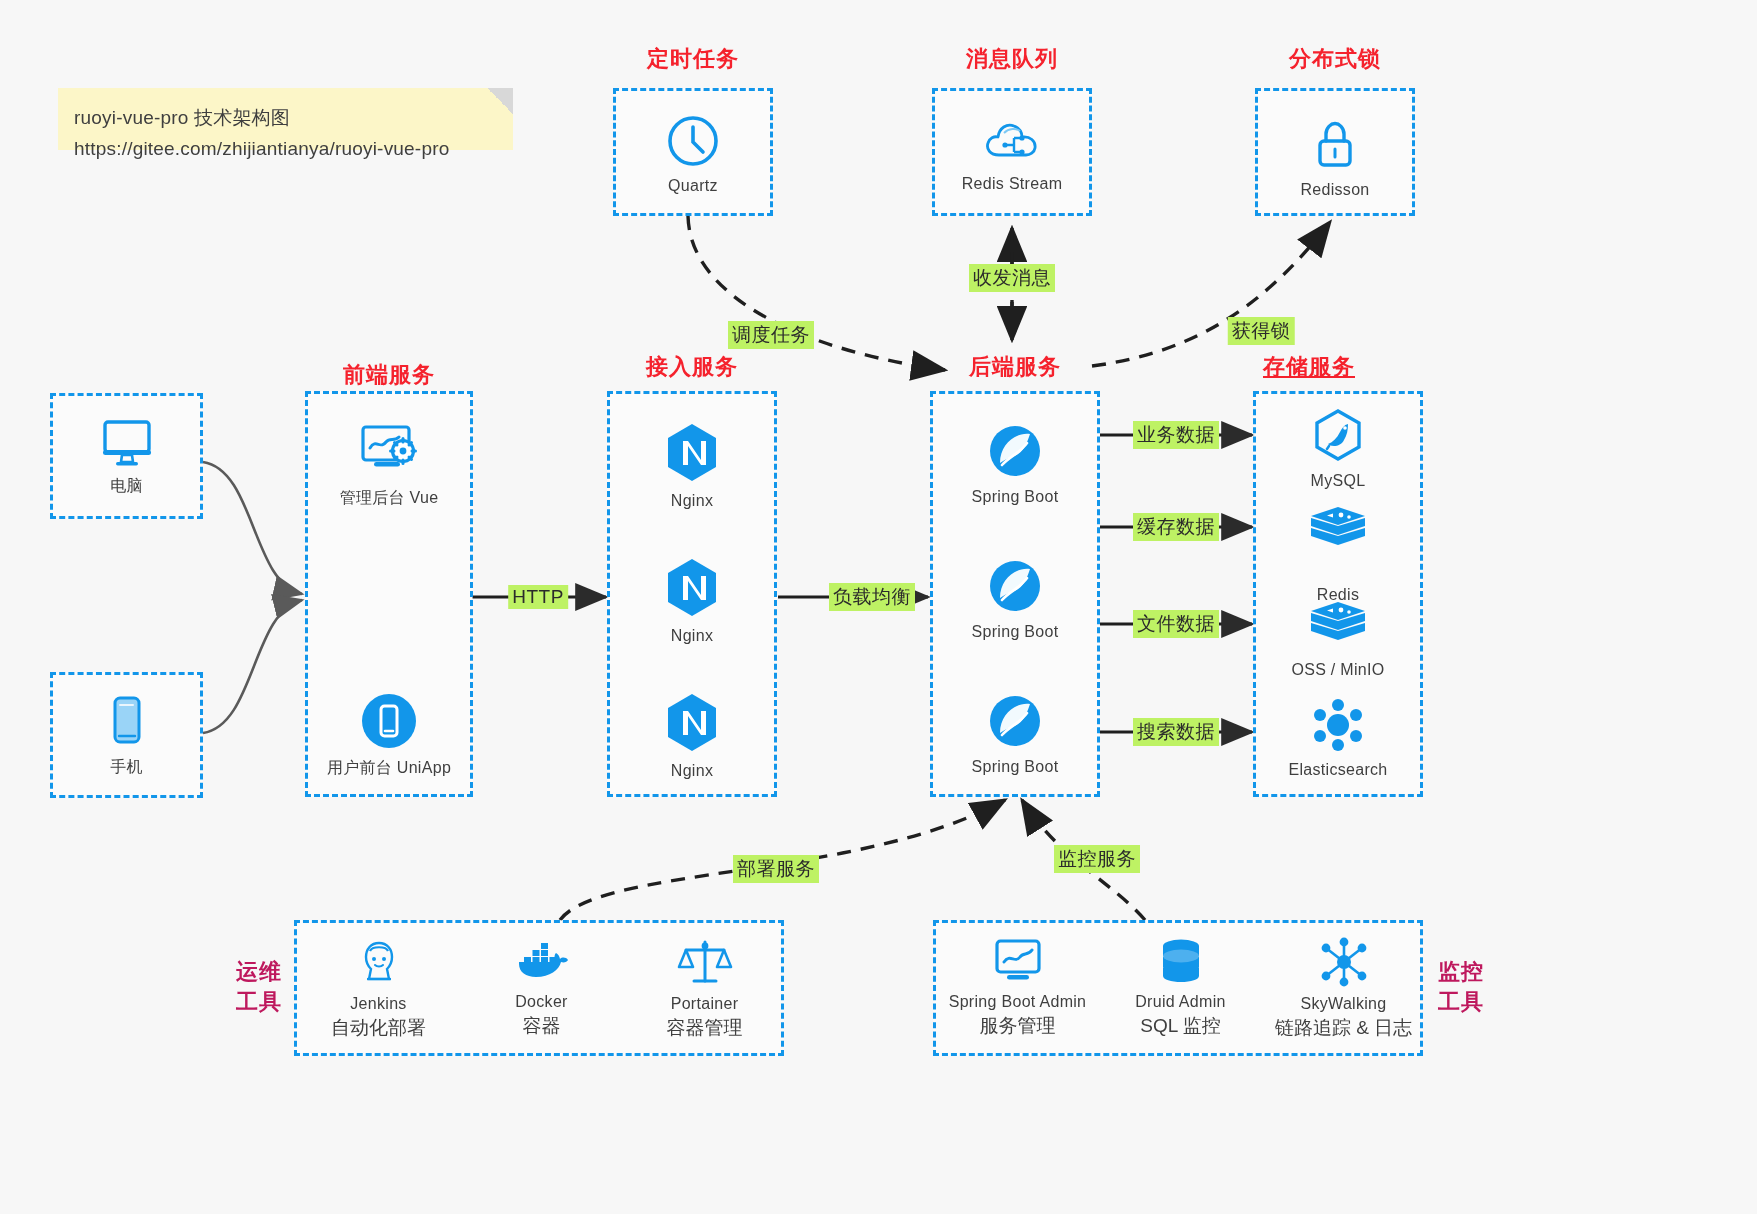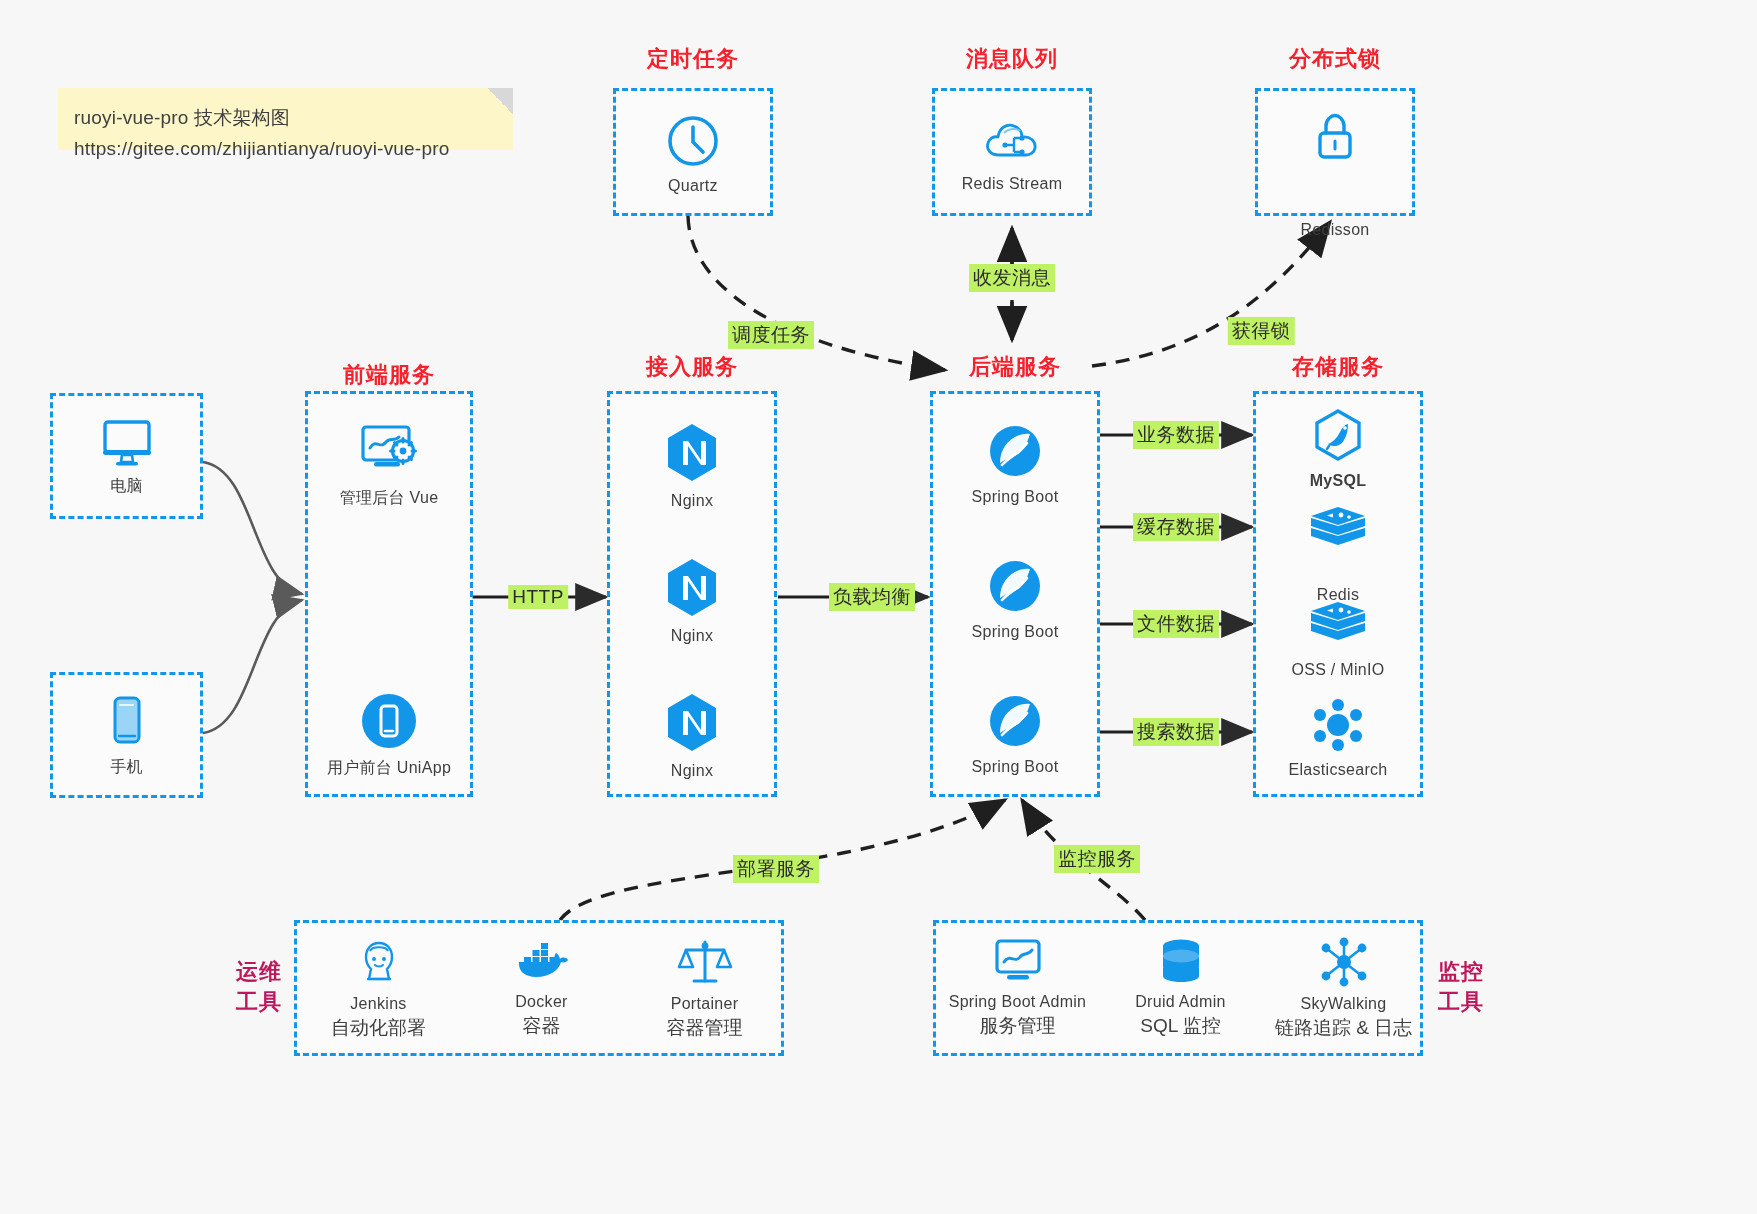--- a/index.html
+++ b/index.html
@@ -152,21 +152,21 @@
         <circle cx="40" cy="25" r="2.6" fill="#1296ea"></circle>
         <circle cx="40" cy="39" r="2.6" fill="#1296ea"></circle>
         <path d="M22 20 C27 15 34 15 38 18" fill="none" stroke="#7cc9f5" stroke-width="2"></path>
       </svg>
       <div class="lbl">Redis Stream</div>
     </div>
   </div>
 
   <div class="group-title" style="left:1255px;top:44px;width:160px;">分布式锁</div>
   <div class="group" style="left:1255px;top:88px;width:160px;height:128px;">
-    <div class="node" style="top:18px;gap:48px;">
+    <div class="node" style="top:26px;">
       <svg class="ico" width="54" height="56" viewBox="0 0 54 56">
         <rect x="12" y="24" width="30" height="24" rx="4" fill="none" stroke="#1296ea" stroke-width="3.4"></rect>
         <path d="M18 24 L18 17 C18 10.5 23 6.5 27 6.5 C31 6.5 36 10.5 36 17 L36 24" fill="none" stroke="#1296ea" stroke-width="3.4" stroke-linecap="round"></path>
         <path d="M27 32 L27 40" stroke="#1296ea" stroke-width="3" stroke-linecap="round"></path>
       </svg>
       <div class="lbl">Redisson</div>
     </div>
   </div>
 
   <div class="group" style="left:50px;top:393px;width:153px;height:126px;">
@@ -272,23 +272,23 @@
     <div class="node" style="top:298px;">
       <svg class="ico" width="58" height="58" viewBox="0 0 58 58">
         <circle cx="29" cy="29" r="25" fill="#1296ea"></circle>
         <path d="M14 41 C14 22 30 10 44 12 C40 24 36 32 26 35 C20 37 17 39 14 41 Z" fill="#ffffff" opacity=".95"></path>
         <path d="M16 43 C24 34 34 31 41 21" fill="none" stroke="#ffffff" stroke-width="2.6" stroke-linecap="round"></path>
       </svg>
       <div class="lbl">Spring Boot</div>
     </div>
   </div>
 
-  <div class="group-title" style="left:1253px;top:352px;width:170px;">存储服务</div>
+  <div class="group-title" style="left:1224px;top:352px;width:170px;text-decoration:underline;">存储服务</div>
   <div class="group" style="left:1253px;top:391px;width:170px;height:406px;">
-    <div class="node" style="top:14px;font-weight:bold;">
+    <div class="node" style="top:14px;">
       <svg class="ico" width="58" height="56" viewBox="0 0 58 56">
         <path d="M29 3 L50 15 L50 39 L29 51 L8 39 L8 15 Z" fill="none" stroke="#1296ea" stroke-width="3.4"></path>
         <path d="M19 36 C24 34 28 30 31 24 C33 20 35 17 39 16 C39 22 38 27 35 32 C33 36 29 38 25 38 C22 38 20 37 19 36 Z" fill="#1296ea"></path>
         <circle cx="36" cy="20" r="1.8" fill="#ffffff"></circle>
         <path d="M20 38 L18 41" stroke="#1296ea" stroke-width="2.4" stroke-linecap="round"></path>
       </svg>
       <div class="lbl">MySQL</div>
     </div>
 
     <div class="node" style="top:110px;gap:20px;">

